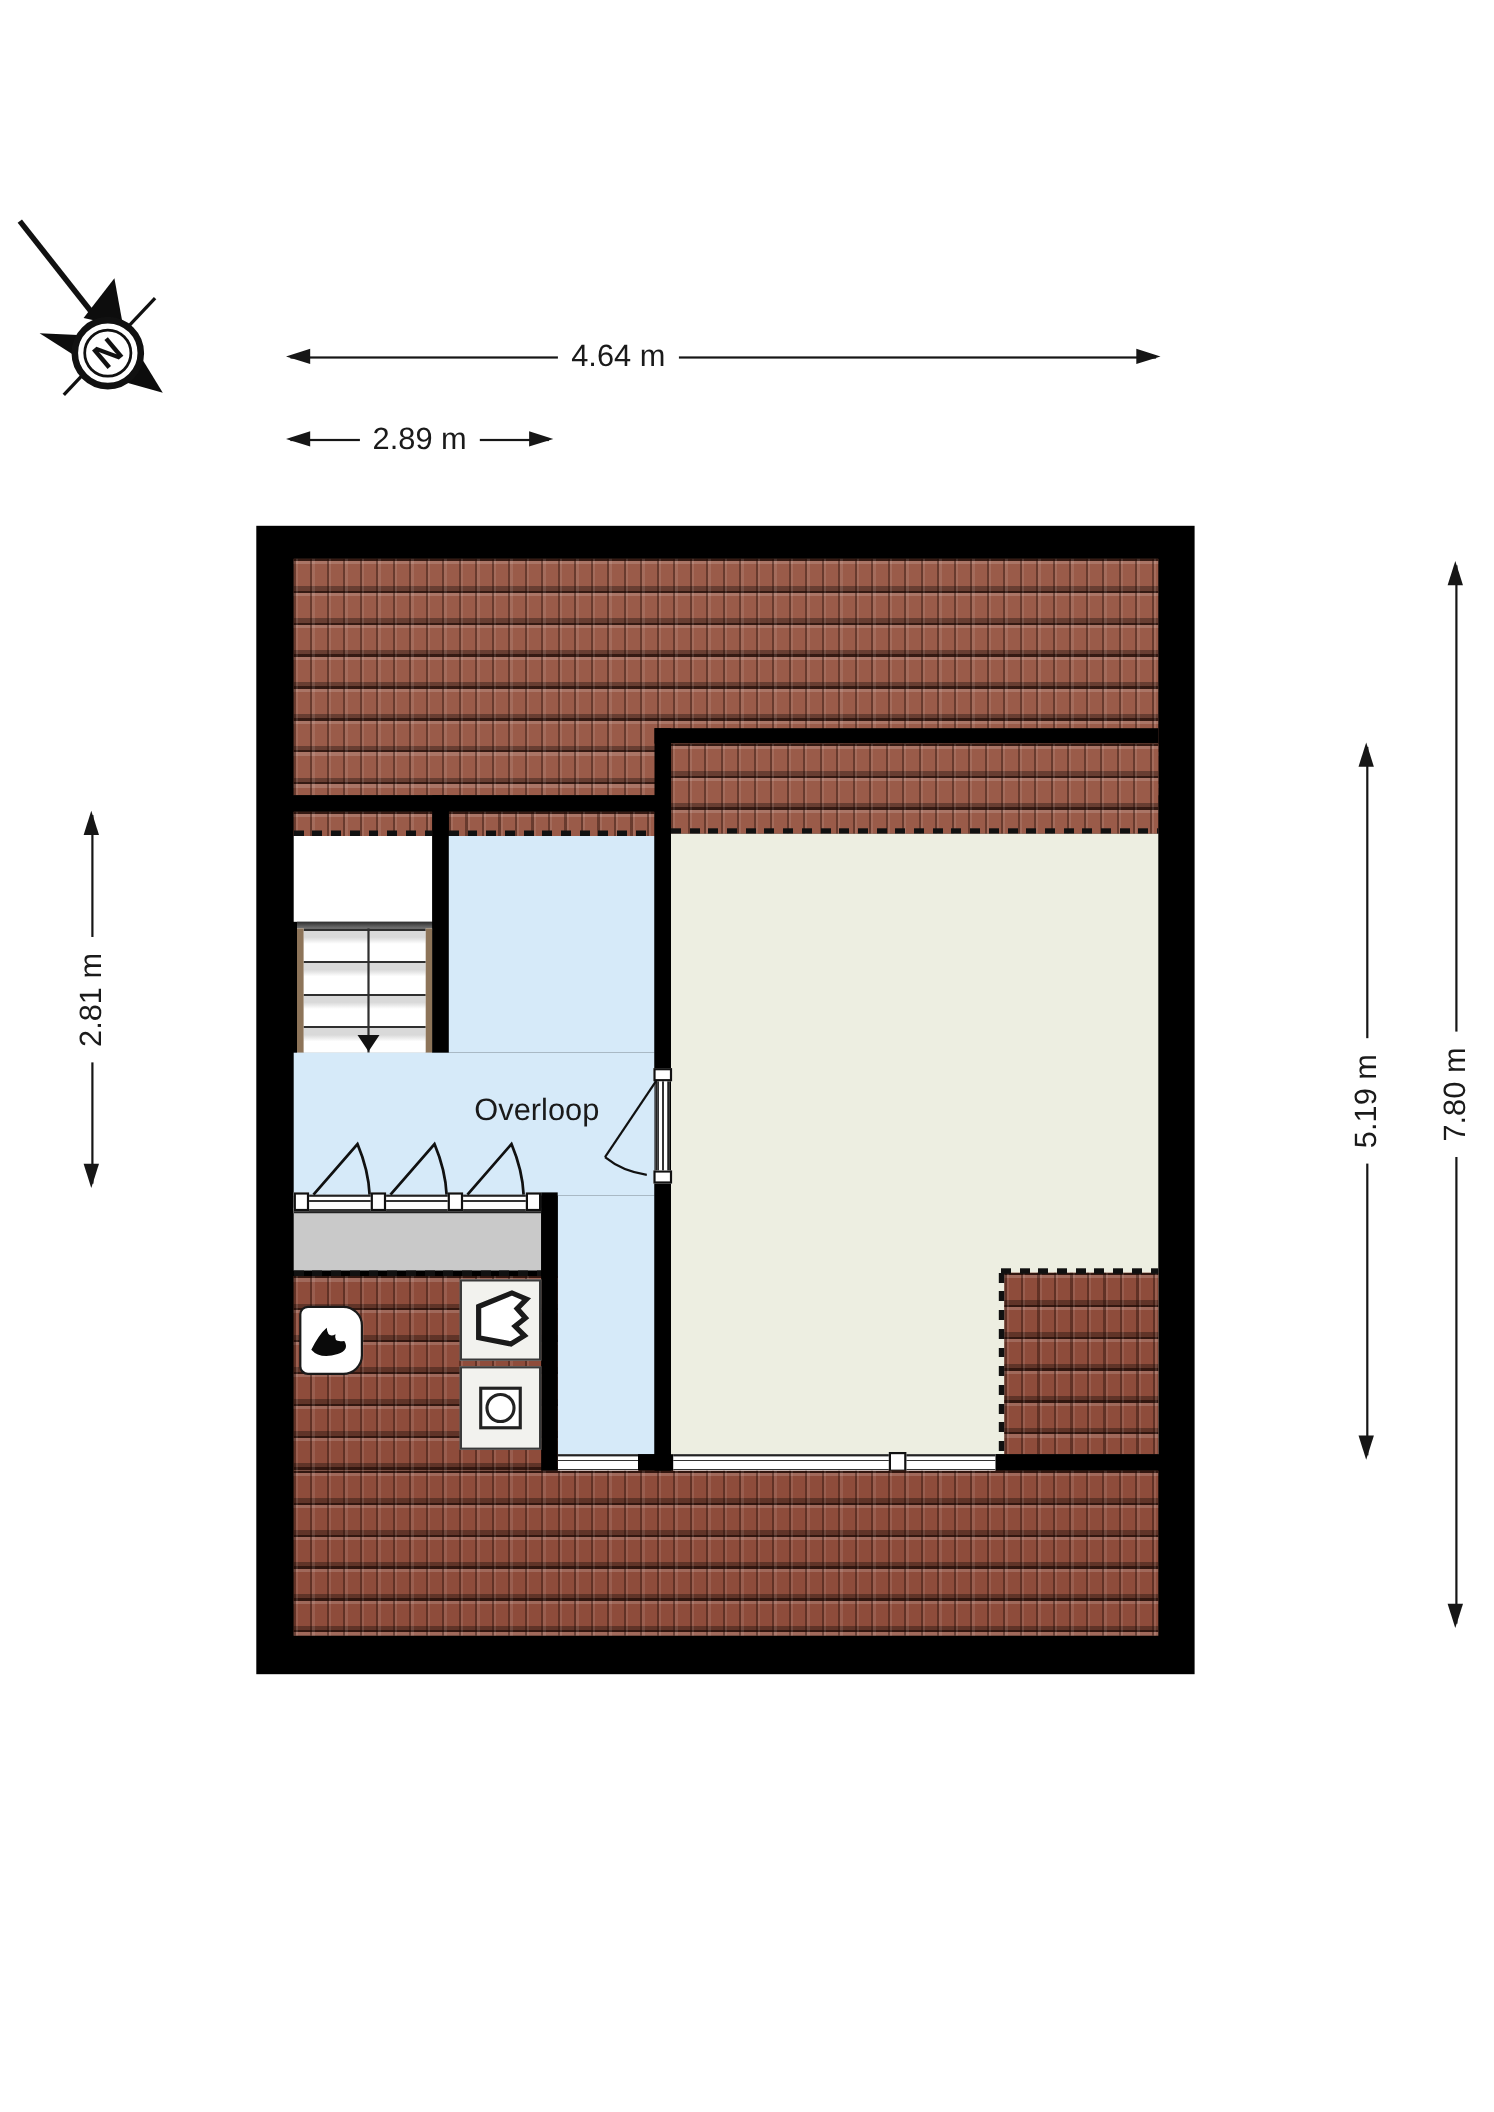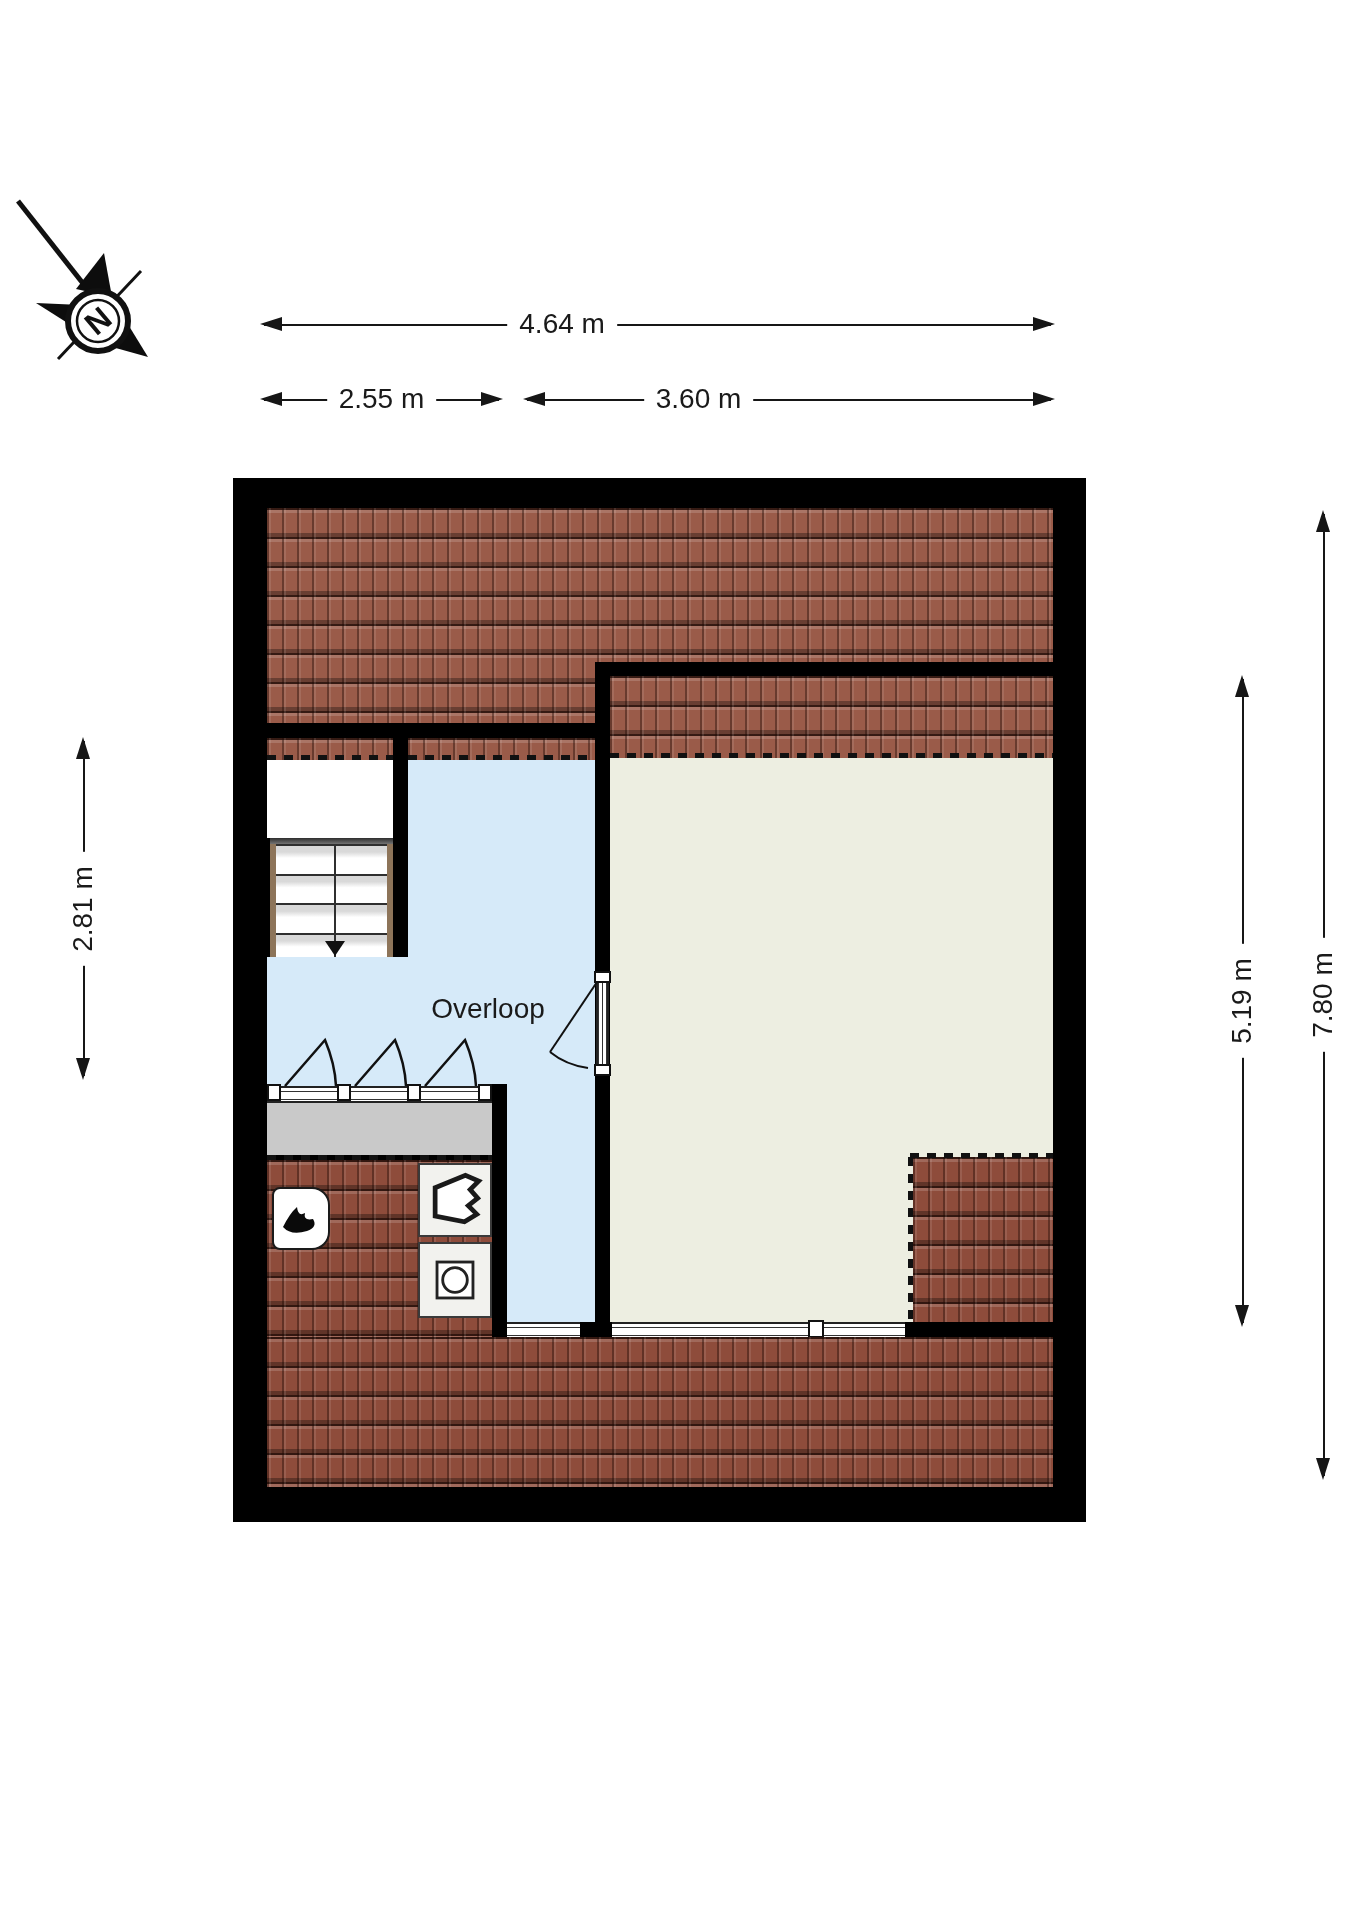--- a/index.html
+++ b/index.html
@@ -80,29 +80,23 @@
     <div class="line"></div>
     <div class="ah-l"></div>
     <div class="ah-r"></div>
     <span class="dim-lbl" style="left:38%;">4.64 m</span>
   </div>
 
   <div class="abs dim-h" style="left:260px;top:385px;width:243px;height:28px;">
     <div class="line"></div>
     <div class="ah-l"></div>
     <div class="ah-r"></div>
-    <span class="dim-lbl" style="left:50%;">2.55 m</span>
-  </div>
-
-  <div class="abs dim-h" style="left:523px;top:385px;width:532px;height:28px;">
-    <div class="line"></div>
-    <div class="ah-l"></div>
-    <div class="ah-r"></div>
-    <span class="dim-lbl" style="left:33%;">3.60 m</span>
-  </div>
+    <span class="dim-lbl" style="left:50%;">2.89 m</span>
+  </div>
+
 
   <div class="abs dim-v" style="left:70px;top:737px;width:26px;height:343px;">
     <div class="line"></div>
     <div class="ah-t"></div>
     <div class="ah-b"></div>
     <span class="dim-lbl">2.81 m</span>
   </div>
 
   <div class="abs dim-v" style="left:1229px;top:675px;width:26px;height:652px;">
     <div class="line"></div>

